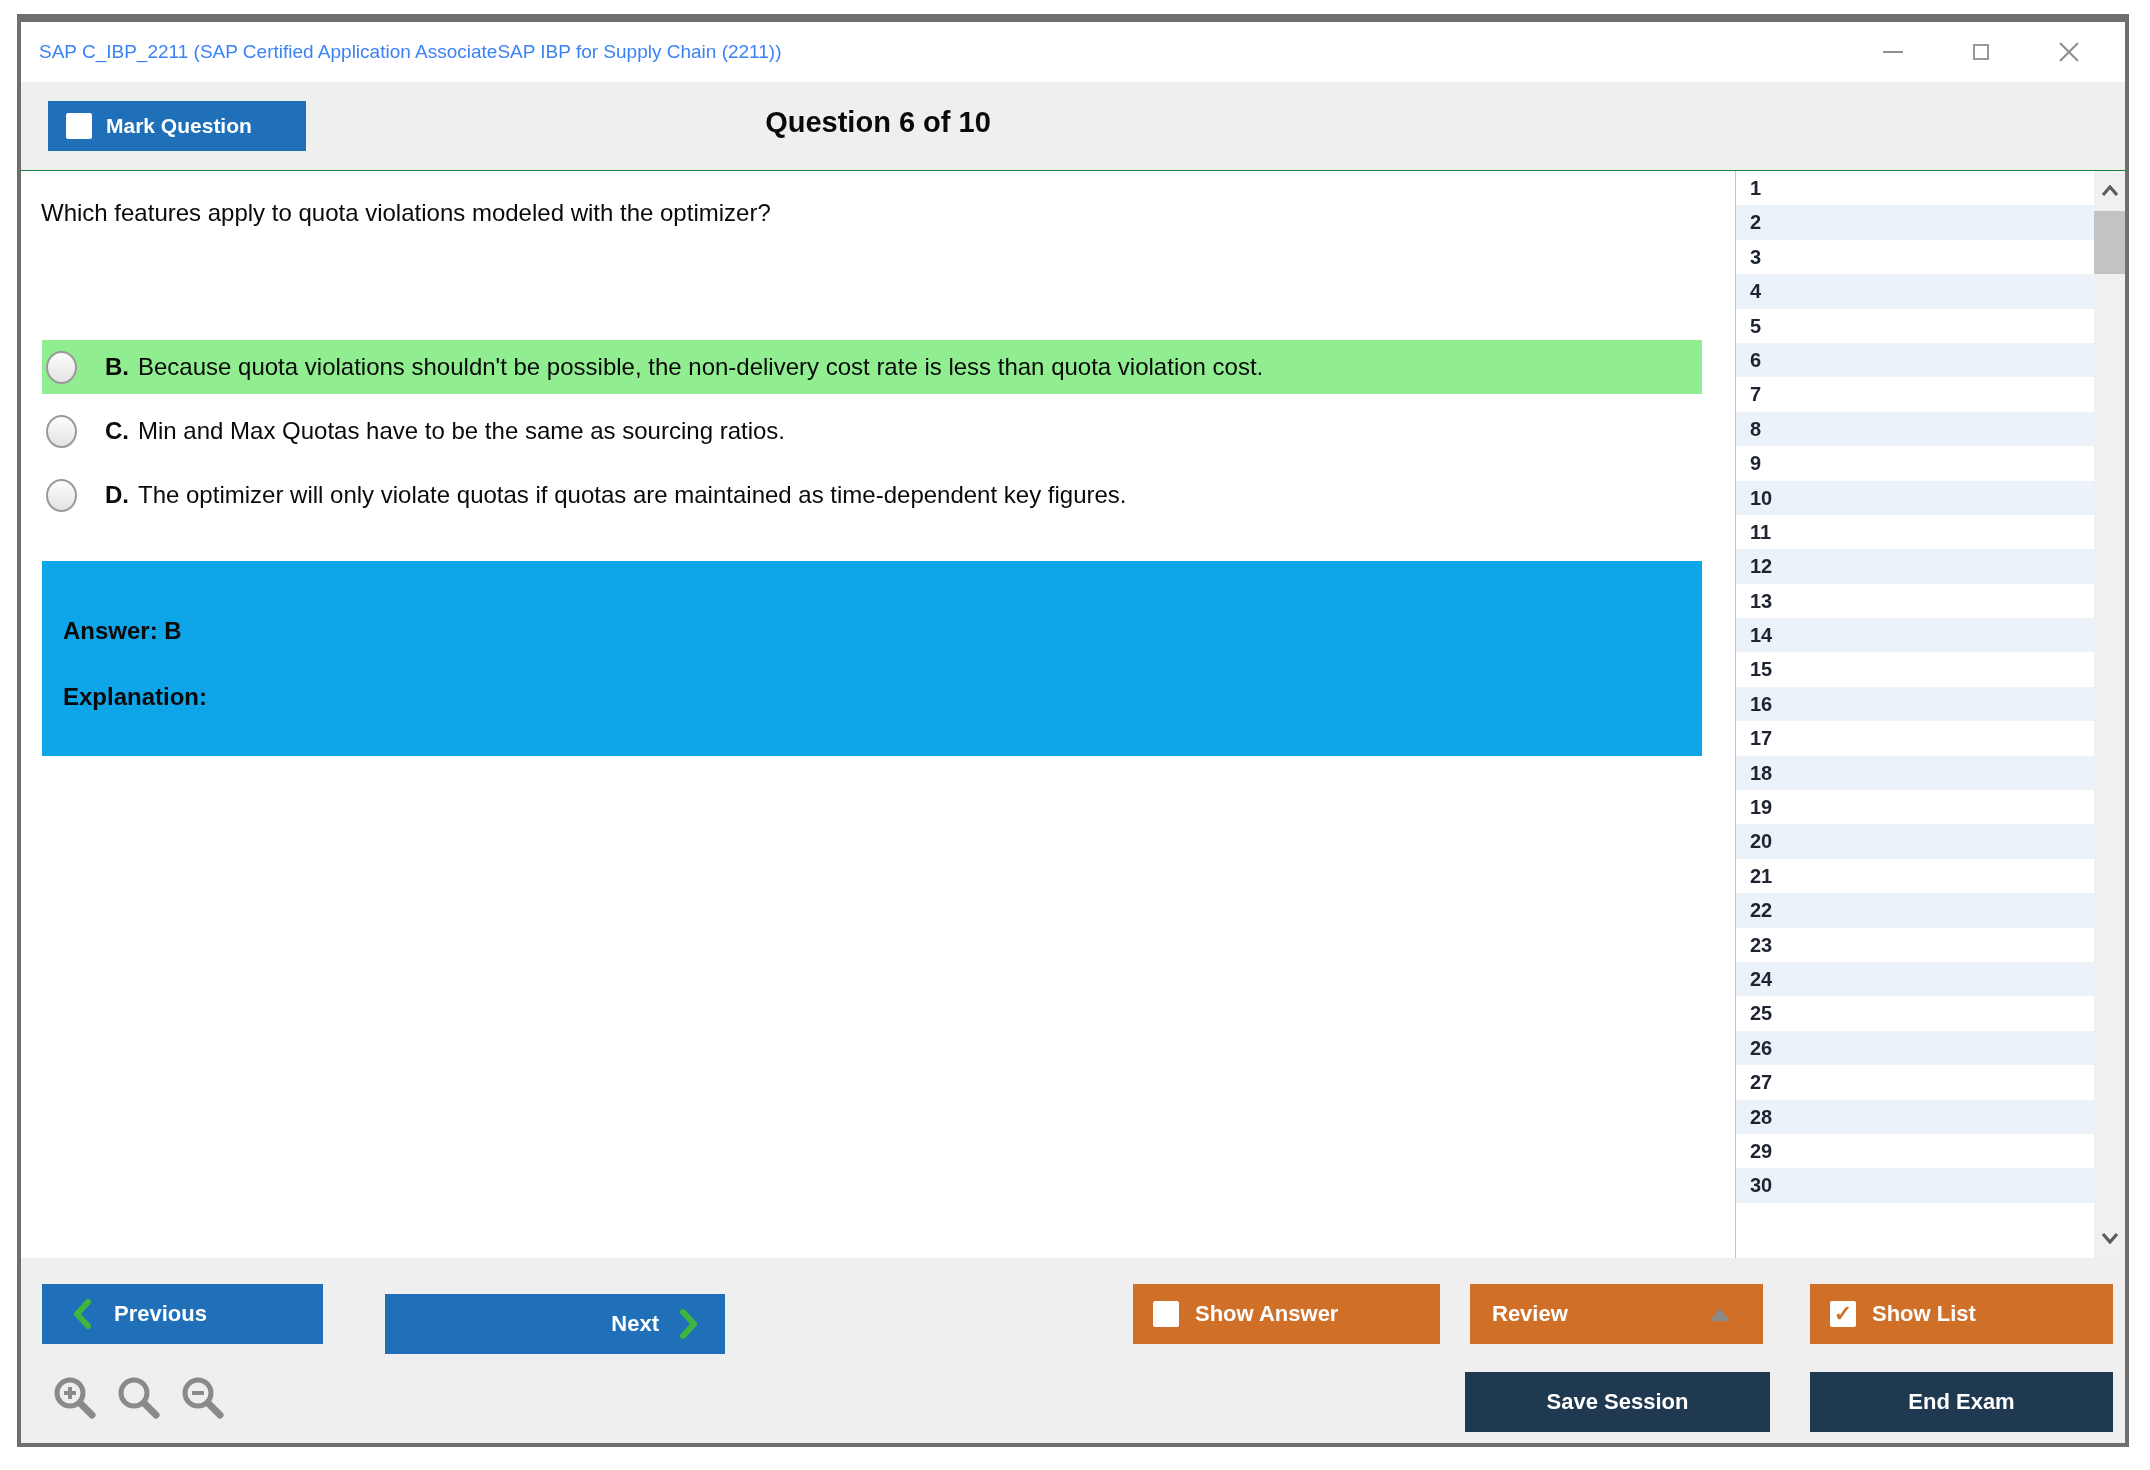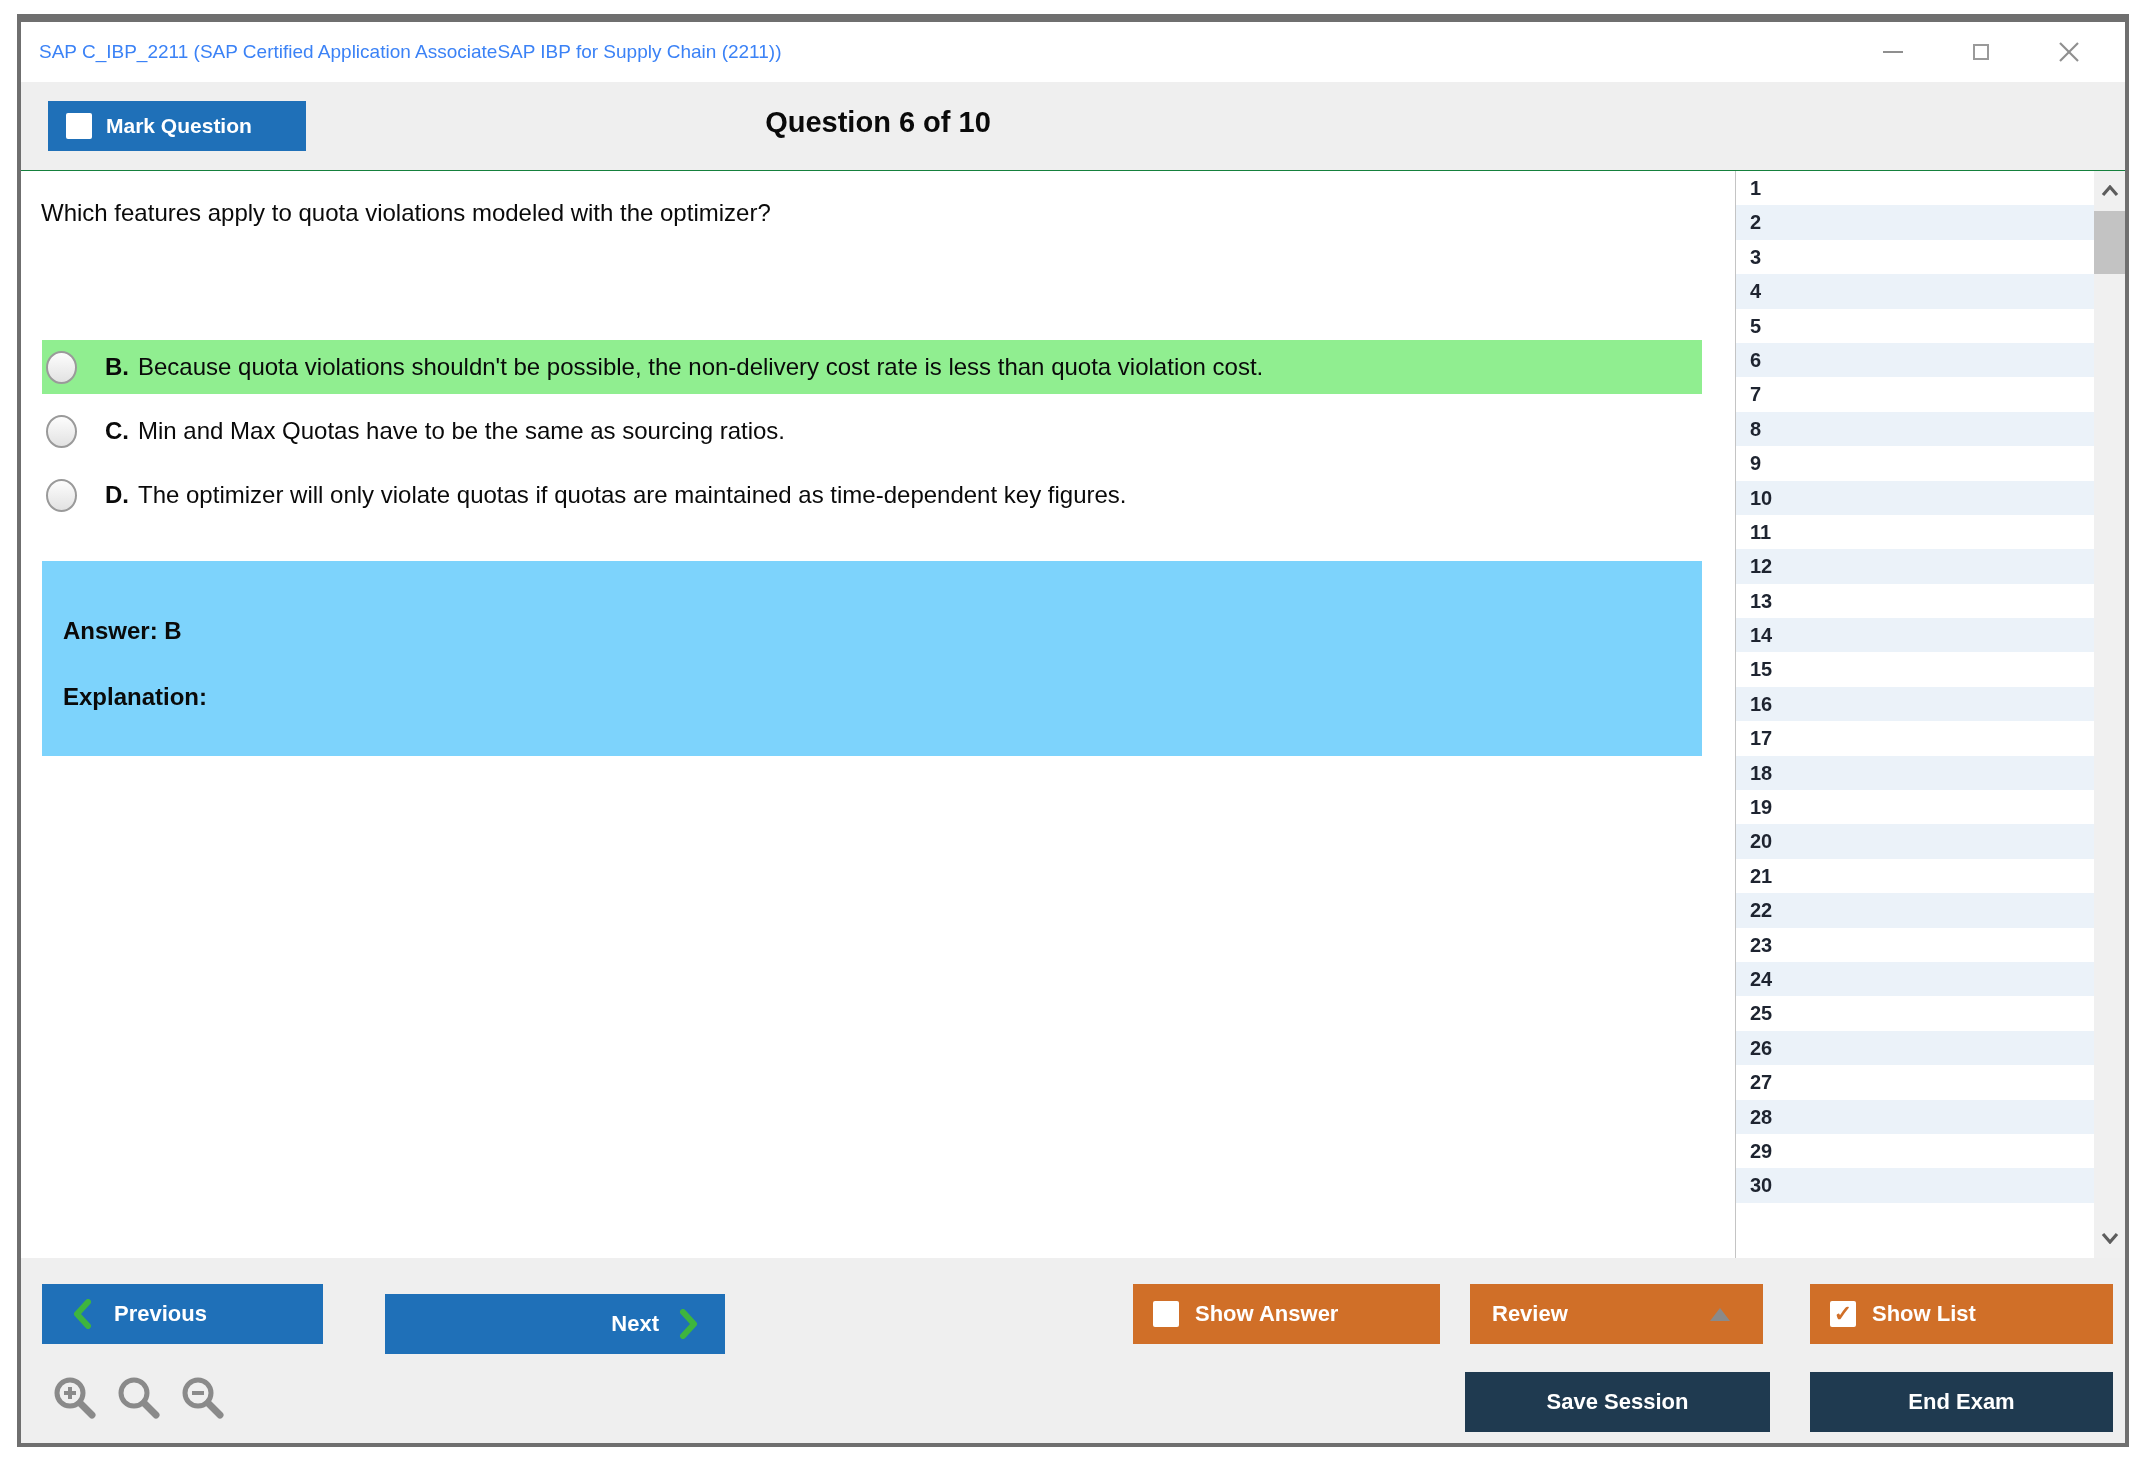--- a/index.html
+++ b/index.html
@@ -41,21 +41,21 @@
 
   .option { position:absolute; left:21px; width:1660px; height:54px;
             display:flex; align-items:center; padding-left:4px; cursor:pointer; }
   .option.highlighted { background:#90ee90; }
   .radio { width:31px; height:33px; border-radius:50%; border:2px solid #9a9a9a;
            background:linear-gradient(#fdfdfd,#e2e2e2); flex:0 0 auto; }
   .opt-text { margin-left:28px; font-size:24px; color:#0a0a0a; }
   .opt-text b { margin-right:9px; }
 
   .answer-box { position:absolute; left:21px; top:390px; width:1660px; height:195px;
-                background:#7dd3fc; padding:56px 0 0 21px; }
+                background:#0ea5e9; padding:56px 0 0 21px; }
   .ans-line { font-size:24px; font-weight:bold; color:#0a0a0a; }
   .ans-line + .ans-line { margin-top:38px; }
 
   
   .sidebar { flex:0 0 390px; border-left:1px solid #c4c4c4; background:#ffffff; display:flex; }
   .qlist-header { position:relative; height:52px; border-bottom:1px solid #8f8f8f; background:#ffffff; }
   .qlist-header span { position:absolute; top:14px; font-size:19px; color:#1c1c1c; }
   .qlist-body { position:relative; flex:1 1 auto; display:flex; overflow:hidden; }
   .qlist-rows { flex:1 1 auto; }
   .qrow { height:34.4px; line-height:34.4px; padding-left:14px; background:#ffffff; cursor:pointer; }

